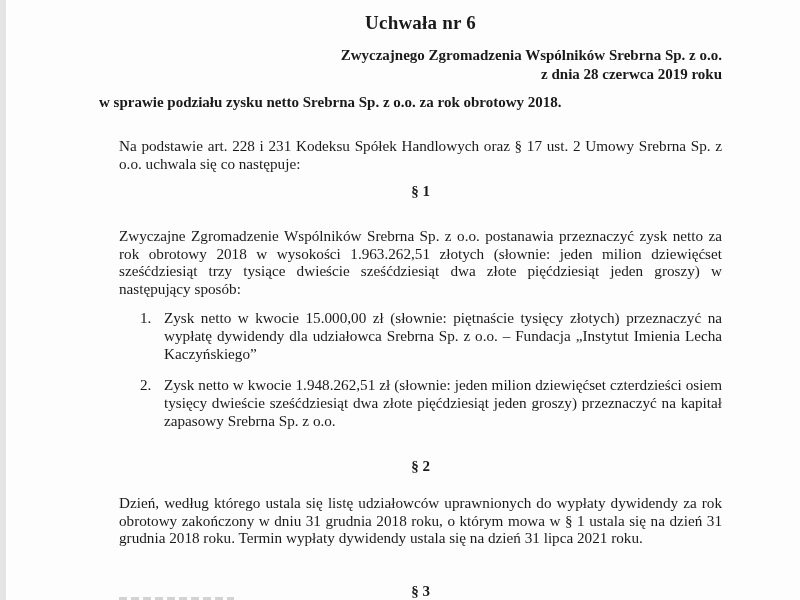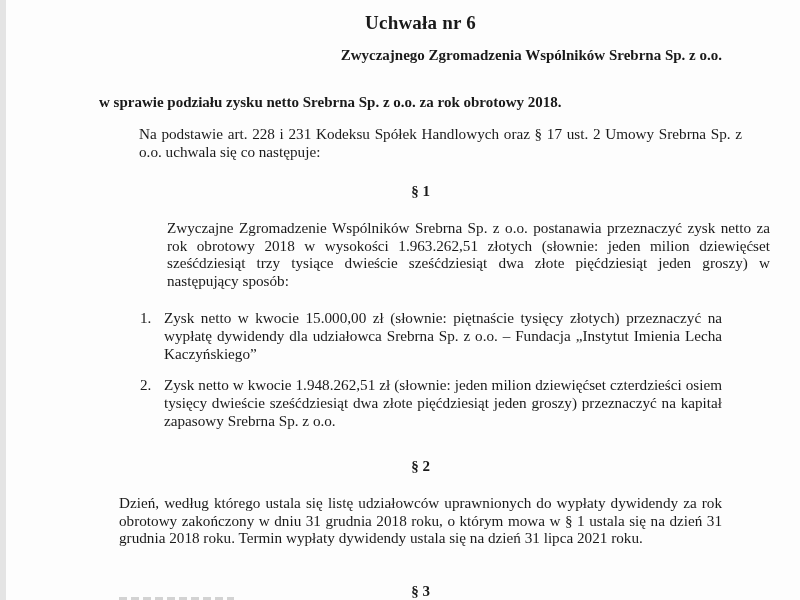--- a/index.html
+++ b/index.html
@@ -59,30 +59,30 @@
       text-align: left;
       font-weight: bold;
     }
     .para {
       position: absolute;
       left: 0; width: 603px;
       font-size: 15.2px;
       line-height: 17.5px;
       text-align: justify;
     }
-    .para-intro { top: 125px; margin-left: 20px; }
+    .para-intro { top: 137px; }
     .section-mark {
       position: absolute;
       left: 0; width: 603px;
       font-size: 15px;
       font-weight: bold;
       text-align: center;
     }
     .sec1 { top: 183px; }
-    .para-s1 { top: 219px; margin-left: 48px; }
+    .para-s1 { top: 227px; }
     .list {
       position: absolute;
       left: 21px;
       width: 582px;
       font-size: 15.2px;
       line-height: 18px;
     }
     .list-item {
       position: absolute;
       left: 0;
@@ -120,20 +120,21 @@
 
 <div class="left-strip"></div>
 
 <div class="page">
   <div class="doc">
 
     <div class="title">Uchwała nr 6</div>
 
     <div class="subtitle">
       <div>Zwyczajnego Zgromadzenia Wspólników Srebrna Sp. z o.o.</div>
+      <div>z dnia 28 czerwca 2019 roku</div>
     </div>
 
     <div class="subject">w sprawie podziału zysku netto Srebrna Sp. z o.o. za rok obrotowy 2018.</div>
 
     <div class="para para-intro">Na podstawie art. 228 i 231 Kodeksu Spółek Handlowych oraz § 17 ust. 2 Umowy Srebrna Sp. z o.o. uchwala się co następuje:</div>
 
     <div class="section-mark sec1">§ 1</div>
     <div class="para para-s1">Zwyczajne Zgromadzenie Wspólników Srebrna Sp. z o.o. postanawia przeznaczyć zysk netto za rok obrotowy 2018 w wysokości 1.963.262,51 złotych (słownie: jeden milion dziewięćset sześćdziesiąt trzy tysiące dwieście sześćdziesiąt dwa złote pięćdziesiąt jeden groszy) w następujący sposób:</div>
 
     <div class="list">

